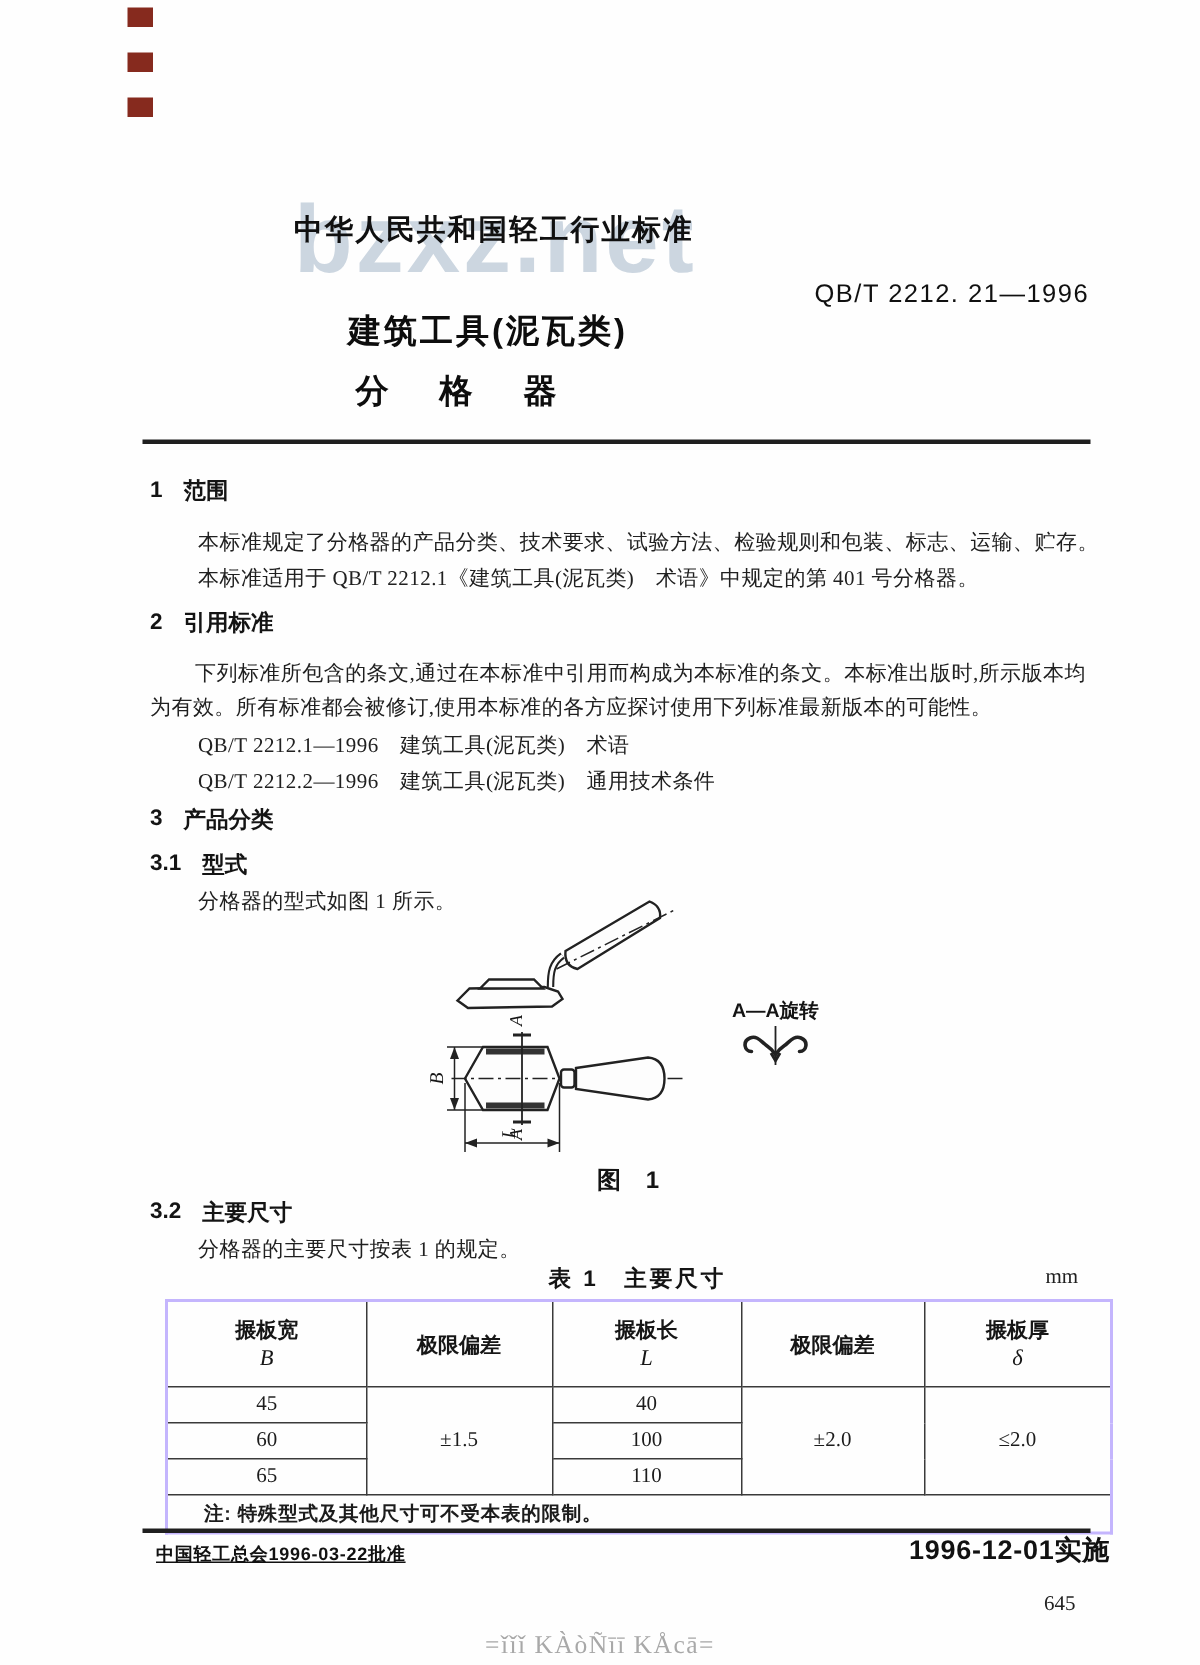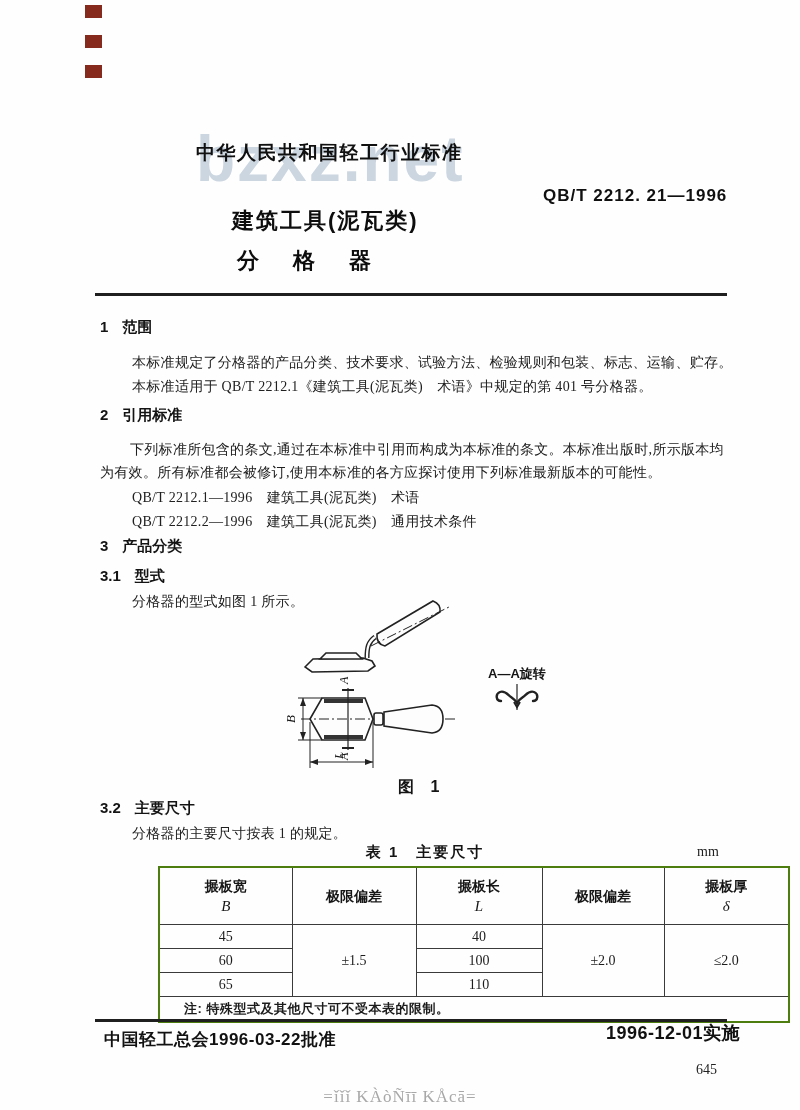--- a/index.html
+++ b/index.html
@@ -6,44 +6,44 @@
   .page{
     position:relative;width:800px;height:1110px;margin:0 auto;background:#fefefe;
     font-family:"Liberation Serif",serif;color:#1b1b1b;overflow:hidden;
   }
   .abs{position:absolute;}
   
   .corner-mark{position:absolute;left:85px;width:17px;height:13px;background:#862a1e;}
   
   .std-label{font-family:"Liberation Sans",sans-serif;font-weight:bold;font-size:19px;letter-spacing:1.5px;color:#101010;}
   .watermark{font-family:"Liberation Sans",sans-serif;font-weight:bold;font-size:64px;letter-spacing:2px;color:#ccd6e0;z-index:0;}
-  .std-number{font-family:"Liberation Sans",sans-serif;font-weight:bold;font-size:17px;letter-spacing:1px;color:#101010;z-index:2;}
+  .std-number{font-family:"Liberation Sans",sans-serif;font-weight:normal;font-size:17px;letter-spacing:1px;color:#101010;z-index:2;}
   .doc-title{font-family:"Liberation Sans",sans-serif;font-weight:bold;font-size:22px;letter-spacing:2px;color:#0d0d0d;z-index:2;}
   .rule{background:#1f1f1f;height:3px;}
   
   .heading{font-family:"Liberation Sans",sans-serif;font-weight:bold;font-size:15px;color:#141414;display:flex;gap:14px;}
   .para{font-size:14px;line-height:23px;color:#202020;letter-spacing:0.3px;}
   .indent{padding-left:30px;}
   
   .fig-caption{font-family:"Liberation Sans",sans-serif;font-weight:bold;font-size:16px;letter-spacing:6px;color:#141414;}
   svg text{font-family:"Liberation Serif",serif;}
   .svg-cn{font-family:"Liberation Sans",sans-serif;font-weight:bold;}
   
   .tbl-title{font-family:"Liberation Sans",sans-serif;font-weight:bold;font-size:15px;letter-spacing:2px;text-align:center;color:#141414;}
   .tbl-unit{font-size:14px;color:#202020;}
-  table.dim{border-collapse:collapse;table-layout:fixed;width:630px;border:2px solid #4d7c0f;margin-left:48px;}
+  table.dim{border-collapse:collapse;table-layout:fixed;width:630px;border:2px solid #c4b5fd;}
   table.dim th,table.dim td{border:1px solid #3a3a3a;text-align:center;padding:0;}
   table.dim th{height:56px;font-weight:normal;vertical-align:middle;}
   .th-cn{font-family:"Liberation Sans",sans-serif;font-weight:bold;font-size:14px;color:#161616;display:block;line-height:19px;}
   .th-sym{font-style:italic;font-size:15px;display:block;line-height:20px;color:#161616;}
   table.dim td.val{height:23px;font-size:14px;color:#1c1c1c;}
   table.dim td.note-cell{height:24px;text-align:left;padding-left:24px;
     font-family:"Liberation Sans",sans-serif;font-weight:bold;font-size:13px;color:#1c1c1c;letter-spacing:0.5px;}
   
-  .approval{font-family:"Liberation Sans",sans-serif;font-weight:bold;font-size:17px;letter-spacing:0.5px;color:#111;}
+  .approval{font-family:"Liberation Sans",sans-serif;font-weight:bold;font-size:12px;letter-spacing:0.5px;color:#111;text-decoration:underline;}
   .implement{font-family:"Liberation Sans",sans-serif;font-weight:bold;font-size:18px;letter-spacing:0.5px;color:#111;}
   .pageno{font-size:14px;color:#222;}
   .foot-wm{font-size:17px;color:#a8a8a8;text-align:center;letter-spacing:1px;}
 </style>
 </head>
 <body>
 
 <div class="page">
 
   <div class="corner-mark" style="top:5px;"></div>

